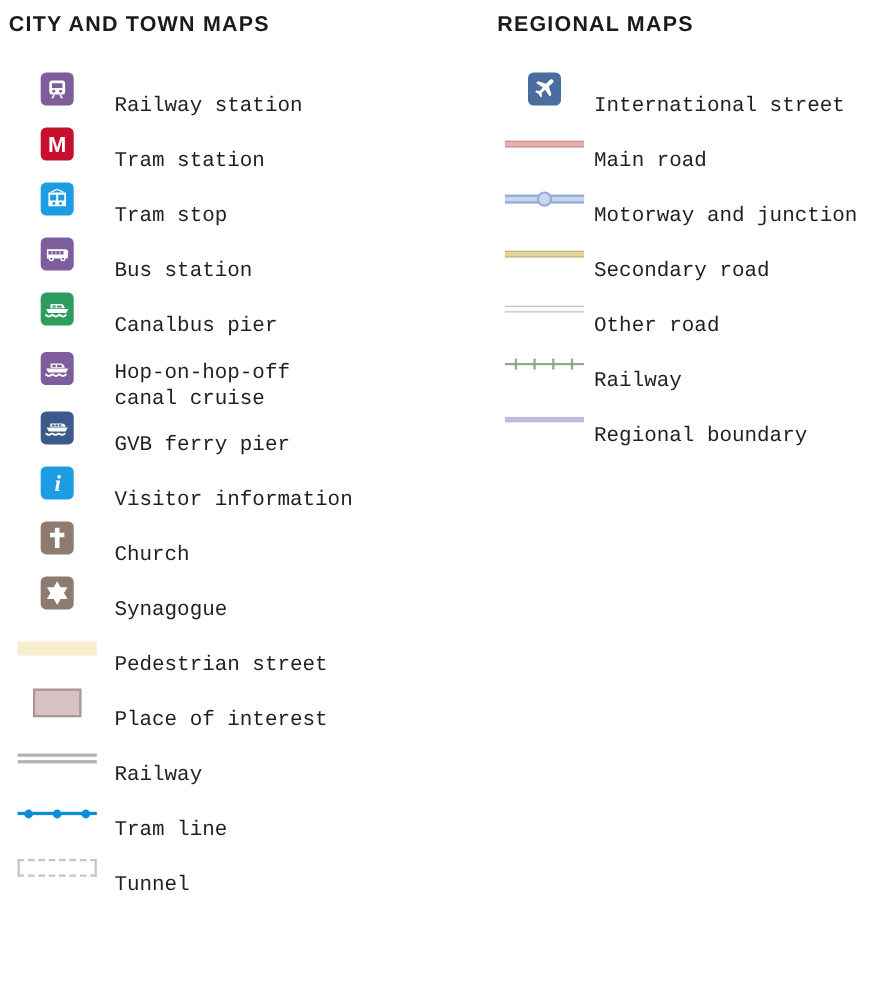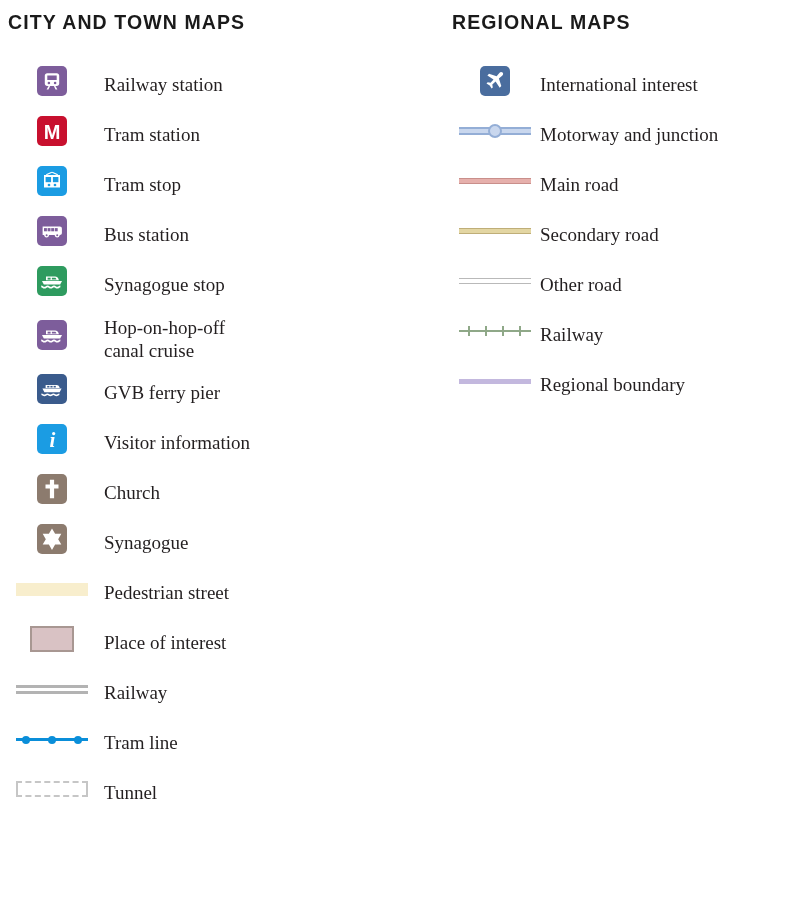--- a/index.html
+++ b/index.html
@@ -58,25 +58,25 @@
     width: 104px;
     height: 50px;
     display: flex;
     align-items: center;
     justify-content: center;
   }
   .column-regional .sym-cell { width: 86px; }
   .label {
     position: absolute;
     left: 104px;
-    top: 4px;
+    top: 16px;
     height: 50px;
     display: flex;
     align-items: center;
-    font-family: Liberation Serif, serif;
+    font-family: Liberation Mono, monospace;
     font-size: 19px;
     color: #231f20;
     line-height: 1.22;
     white-space: pre-line;
   }
   .column-regional .label { left: 88px; }
   .legend-row.tall .label {
     height: 58px;
     align-items: center;
   }
@@ -291,21 +291,21 @@
           <span class="tile" style="background:#2e9b5f">
             <svg width="30" height="30" viewBox="0 0 30 30">
               <path d="M5.0 15.0h20l-1.8 3.6h-16.4z" fill="#ffffff"></path>
               <path d="M9.0 10.4h9.2c1.6 0 2.9 1.2 3.3 2.6l0.4 1.3h-12.9z" fill="#ffffff"></path>
               <path d="M10.6 11.7h3.0v1.9h-3.0z" fill="#2e9b5f"></path>
               <path d="M14.9 11.7h3.0c0.7 0 1.2 0.5 1.5 1.9h-4.5z" fill="#2e9b5f"></path>
               <path d="M4.2 20.4c1.6 0 1.6 1.3 3.2 1.3s1.6-1.3 3.2-1.3 1.6 1.3 3.2 1.3 1.6-1.3 3.2-1.3 1.6 1.3 3.2 1.3 1.6-1.3 3.2-1.3" fill="none" stroke="#ffffff" stroke-width="1.7"></path>
             </svg>
           </span>
         </div>
-        <div class="label">Synagogue stop</div>
+        <div class="label">Canalbus pier</div>
       </div>
 
       <div class="legend-row tall">
         <div class="sym-cell" style="height:58px">
           <span class="tile" style="background:#7d5d9b">
             <svg width="30" height="30" viewBox="0 0 30 30">
               <path d="M5.0 15.0h20l-1.8 3.6h-16.4z" fill="#ffffff"></path>
               <path d="M9.0 10.4h9.2c1.6 0 2.9 1.2 3.3 2.6l0.4 1.3h-12.9z" fill="#ffffff"></path>
               <path d="M10.6 11.7h3.0v1.9h-3.0z" fill="#7d5d9b"></path>
               <path d="M14.9 11.7h3.0c0.7 0 1.2 0.5 1.5 1.9h-4.5z" fill="#7d5d9b"></path>
@@ -420,40 +420,40 @@
     <div class="rows">
 
       <div class="legend-row">
         <div class="sym-cell">
           <span class="tile" style="background:#4a6d9e">
             <svg width="30" height="30" viewBox="0 0 30 30">
               <path d="M22.6 6.6c-0.9-0.9-2.2-0.8-3.0 0.1l-3.0 3.5-7.6-2.4-1.6 1.6 6.1 4.1-2.9 3.3-2.9-0.5-1.2 1.2 3.2 1.9 1.9 3.2 1.2-1.2-0.5-2.9 3.3-2.9 4.1 6.1 1.6-1.6-2.4-7.6 3.5-3.0c0.9-0.8 1.0-2.1 0.2-3.0z" fill="#ffffff"></path>
             </svg>
           </span>
         </div>
-        <div class="label">International interest</div>
+        <div class="label">International street</div>
+      </div>
+
+      <div class="legend-row">
+        <div class="sym-cell">
+          <span class="roadline road-main">
+            <span class="fill"></span>
+          </span>
+        </div>
+        <div class="label">Main road</div>
       </div>
 
       <div class="legend-row">
         <div class="sym-cell">
           <span class="motorway">
             <span class="band"></span>
             <span class="junction"></span>
           </span>
         </div>
         <div class="label">Motorway and junction</div>
-      </div>
-
-      <div class="legend-row">
-        <div class="sym-cell">
-          <span class="roadline road-main">
-            <span class="fill"></span>
-          </span>
-        </div>
-        <div class="label">Main road</div>
       </div>
 
       <div class="legend-row">
         <div class="sym-cell">
           <span class="roadline road-secondary">
             <span class="fill"></span>
           </span>
         </div>
         <div class="label">Secondary road</div>
       </div>

